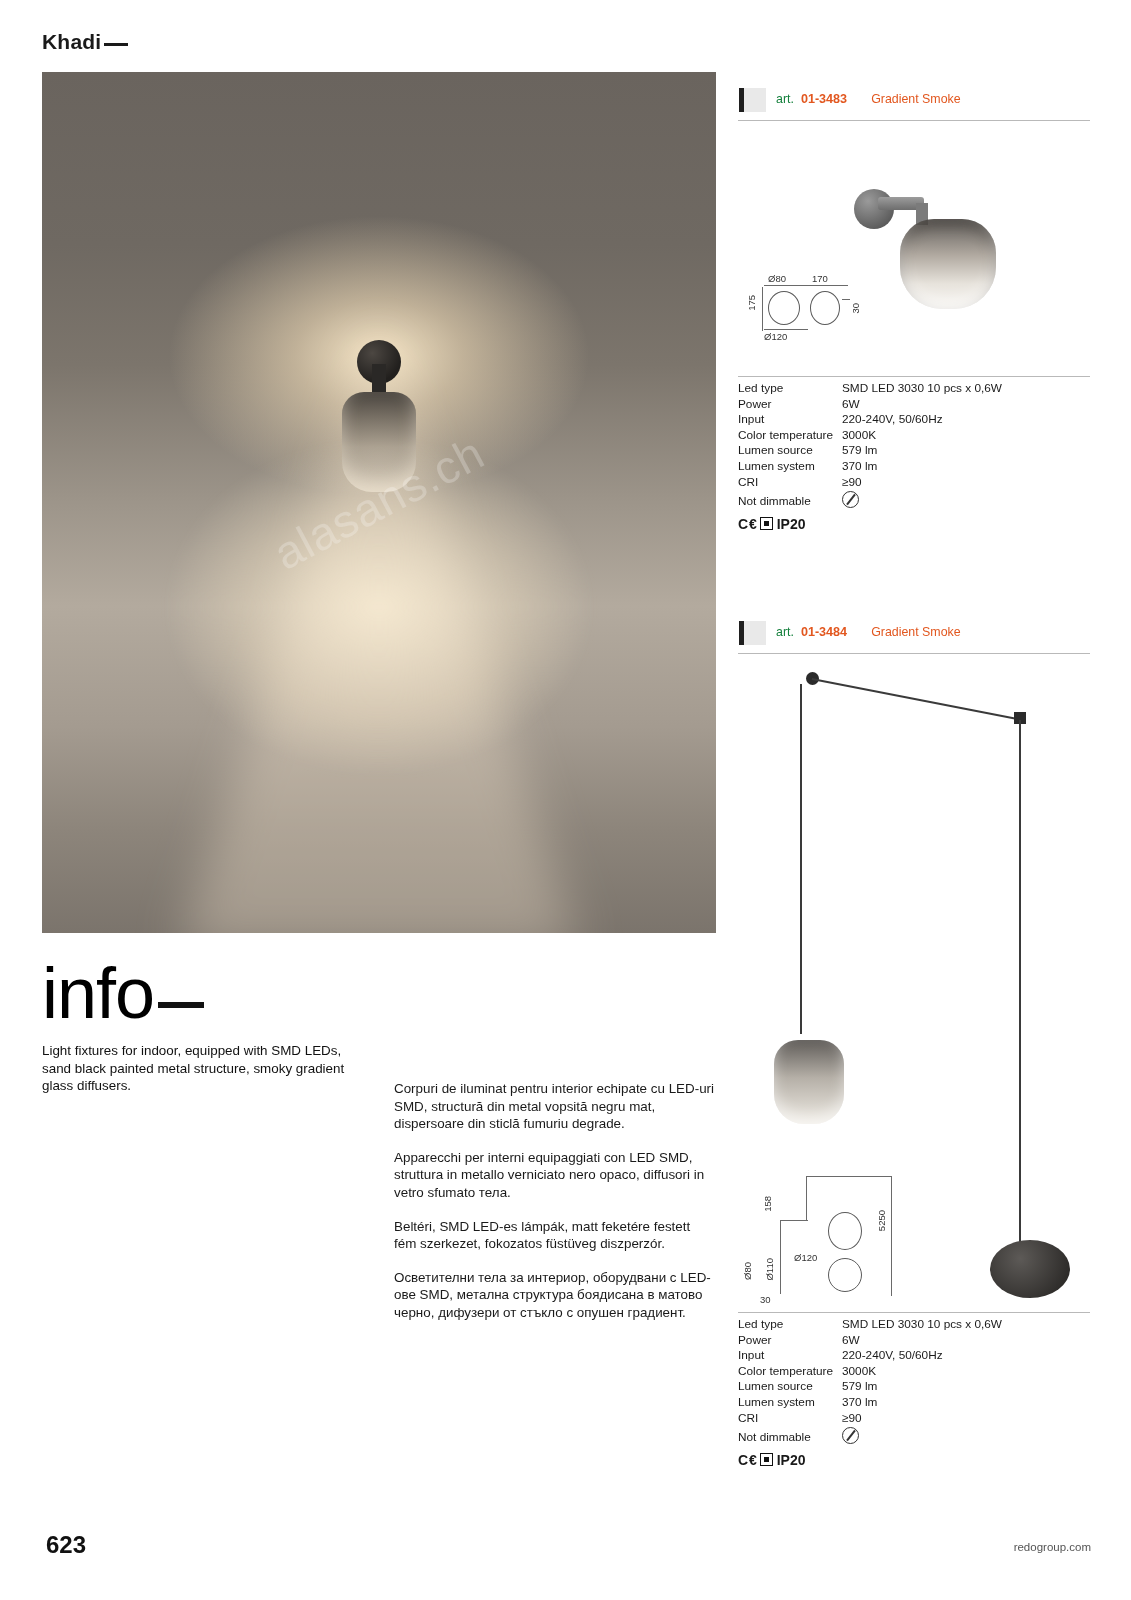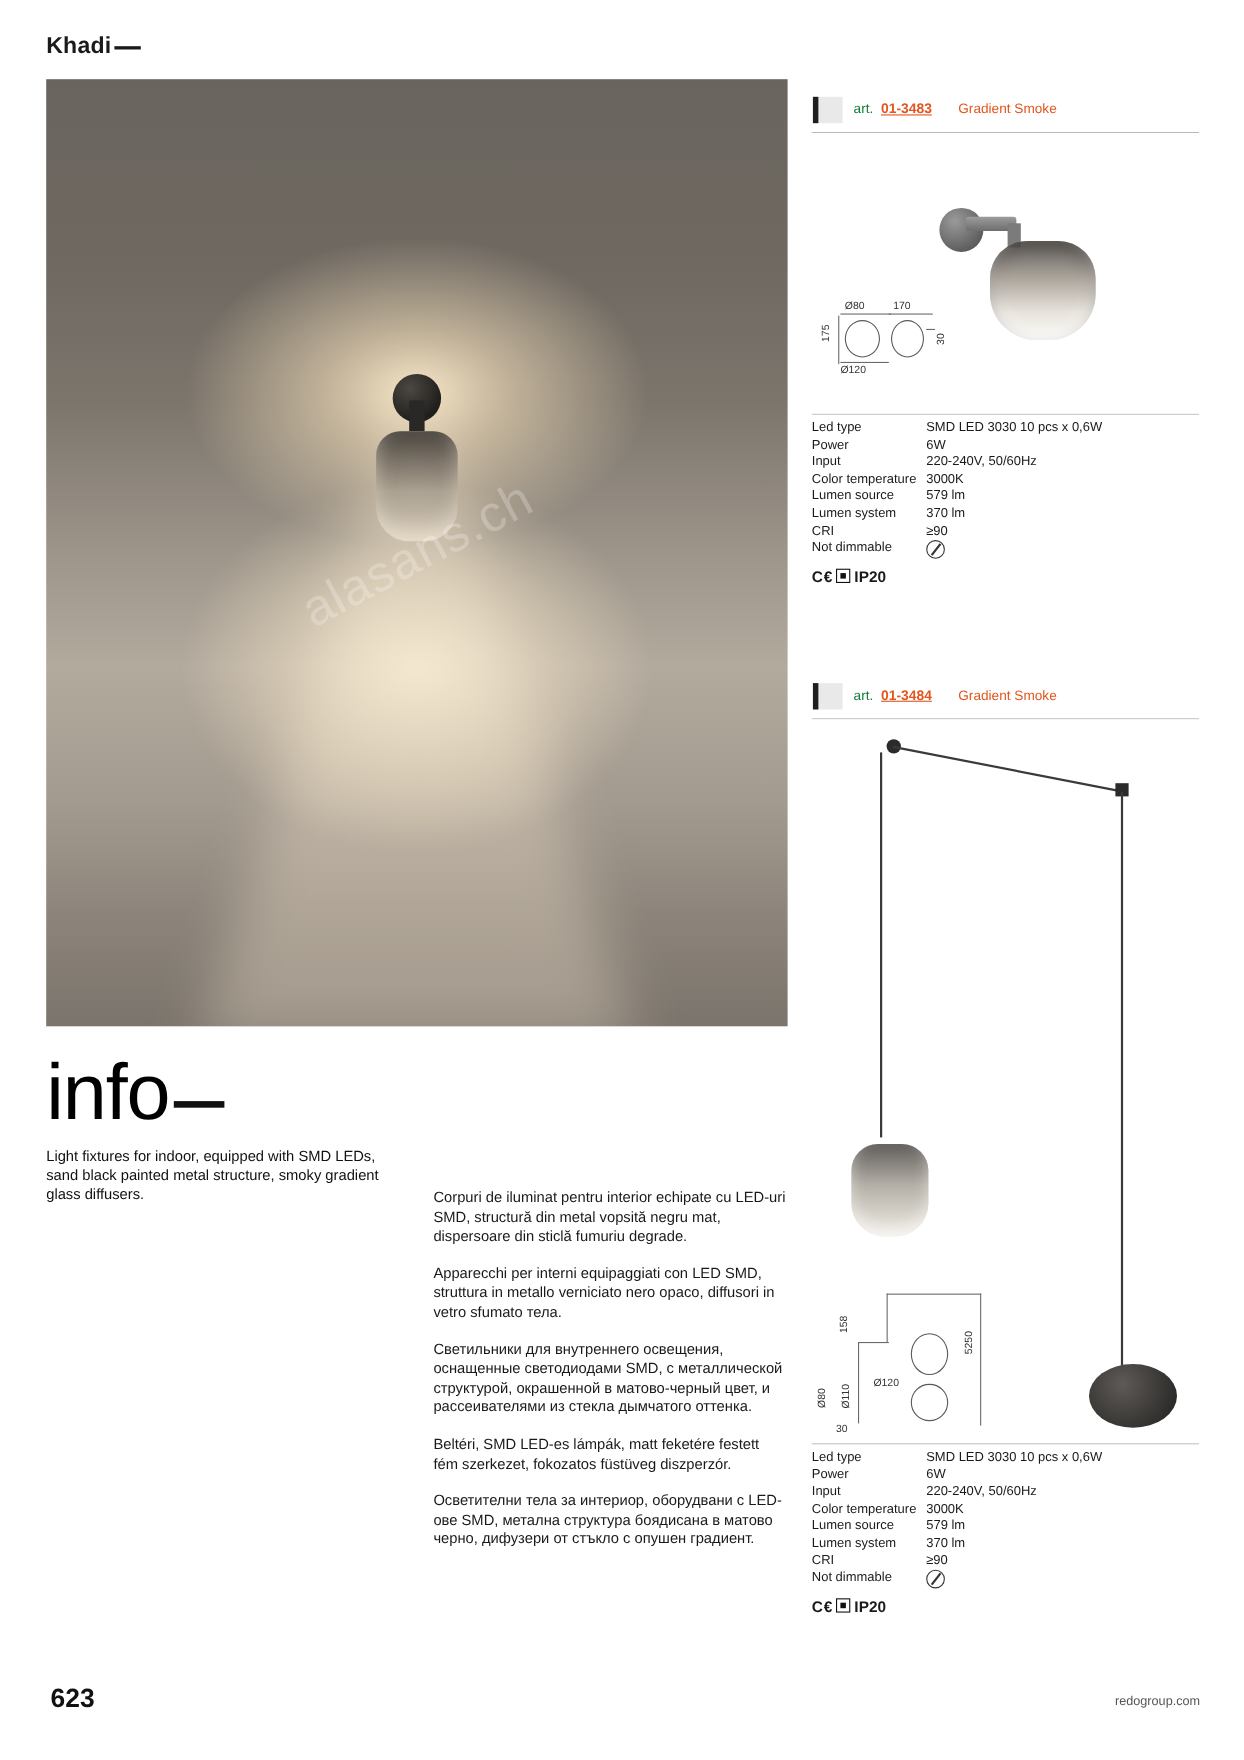--- a/index.html
+++ b/index.html
@@ -179,21 +179,20 @@
   .art-label {
     font-size: 12.4px;
     color: #15803d;
     margin-right: 7px;
   }
   .art-code {
     font-size: 12.6px;
     font-weight: bold;
     color: #e2571f;
     margin-right: 24px;
-    text-decoration: underline;
   }
   .art-finish {
     font-size: 12.4px;
     color: #e2571f;
   }
   .rule {
     height: 1px;
     background: #b9b9b9;
     width: 352px;
   }
@@ -302,20 +301,21 @@
   
   .spec {
     width: 352px;
     margin-top: 4px;
     font-size: 11.8px;
     color: #1a1a1a;
   }
   .spec-row {
     display: flex;
     line-height: 15.6px;
+    align-items: center;
   }
   .spec-key { width: 104px; }
   .spec-val { flex: 1; }
   .certs {
     display: flex;
     align-items: center;
     gap: 4px;
     margin-top: 3px;
     font-weight: bold;
     font-size: 14px;
@@ -368,21 +368,20 @@
 
 <div class="info-title">
   <span>info</span><span class="ul"></span>
 </div>
 
 <div class="col-left">Light fixtures for indoor, equipped with SMD LEDs, sand black painted metal structure, smoky gradient glass diffusers.</div>
 
 <div class="col-right">
   <p>Corpuri de iluminat pentru interior echipate cu LED-uri SMD, structură din metal vopsită negru mat, dispersoare din sticlă fumuriu degrade.</p>
   <p>Apparecchi per interni equipaggiati con LED SMD, struttura in metallo verniciato nero opaco, diffusori in vetro sfumato тела.</p>
-  <p>Светильники для внутреннего освещения, оснащенные светодиодами SMD, с металлической структурой, окрашенной в матово-черный цвет, и рассеивателями из стекла дымчатого оттенка.</p>
   <p>Beltéri, SMD LED-es lámpák, matt feketére festett fém szerkezet, fokozatos füstüveg diszperzór.</p>
   <p>Осветителни тела за интериор, оборудвани с LED-ове SMD, метална структура боядисана в матово черно, дифузери от стъкло с опушен градиент.</p>
 </div>
 
 <div class="page-num">623</div>
 <div class="site">redogroup.com</div>
 
 <div class="prod prod-a">
   <div class="prod-head">
     <span class="icon-wall">

